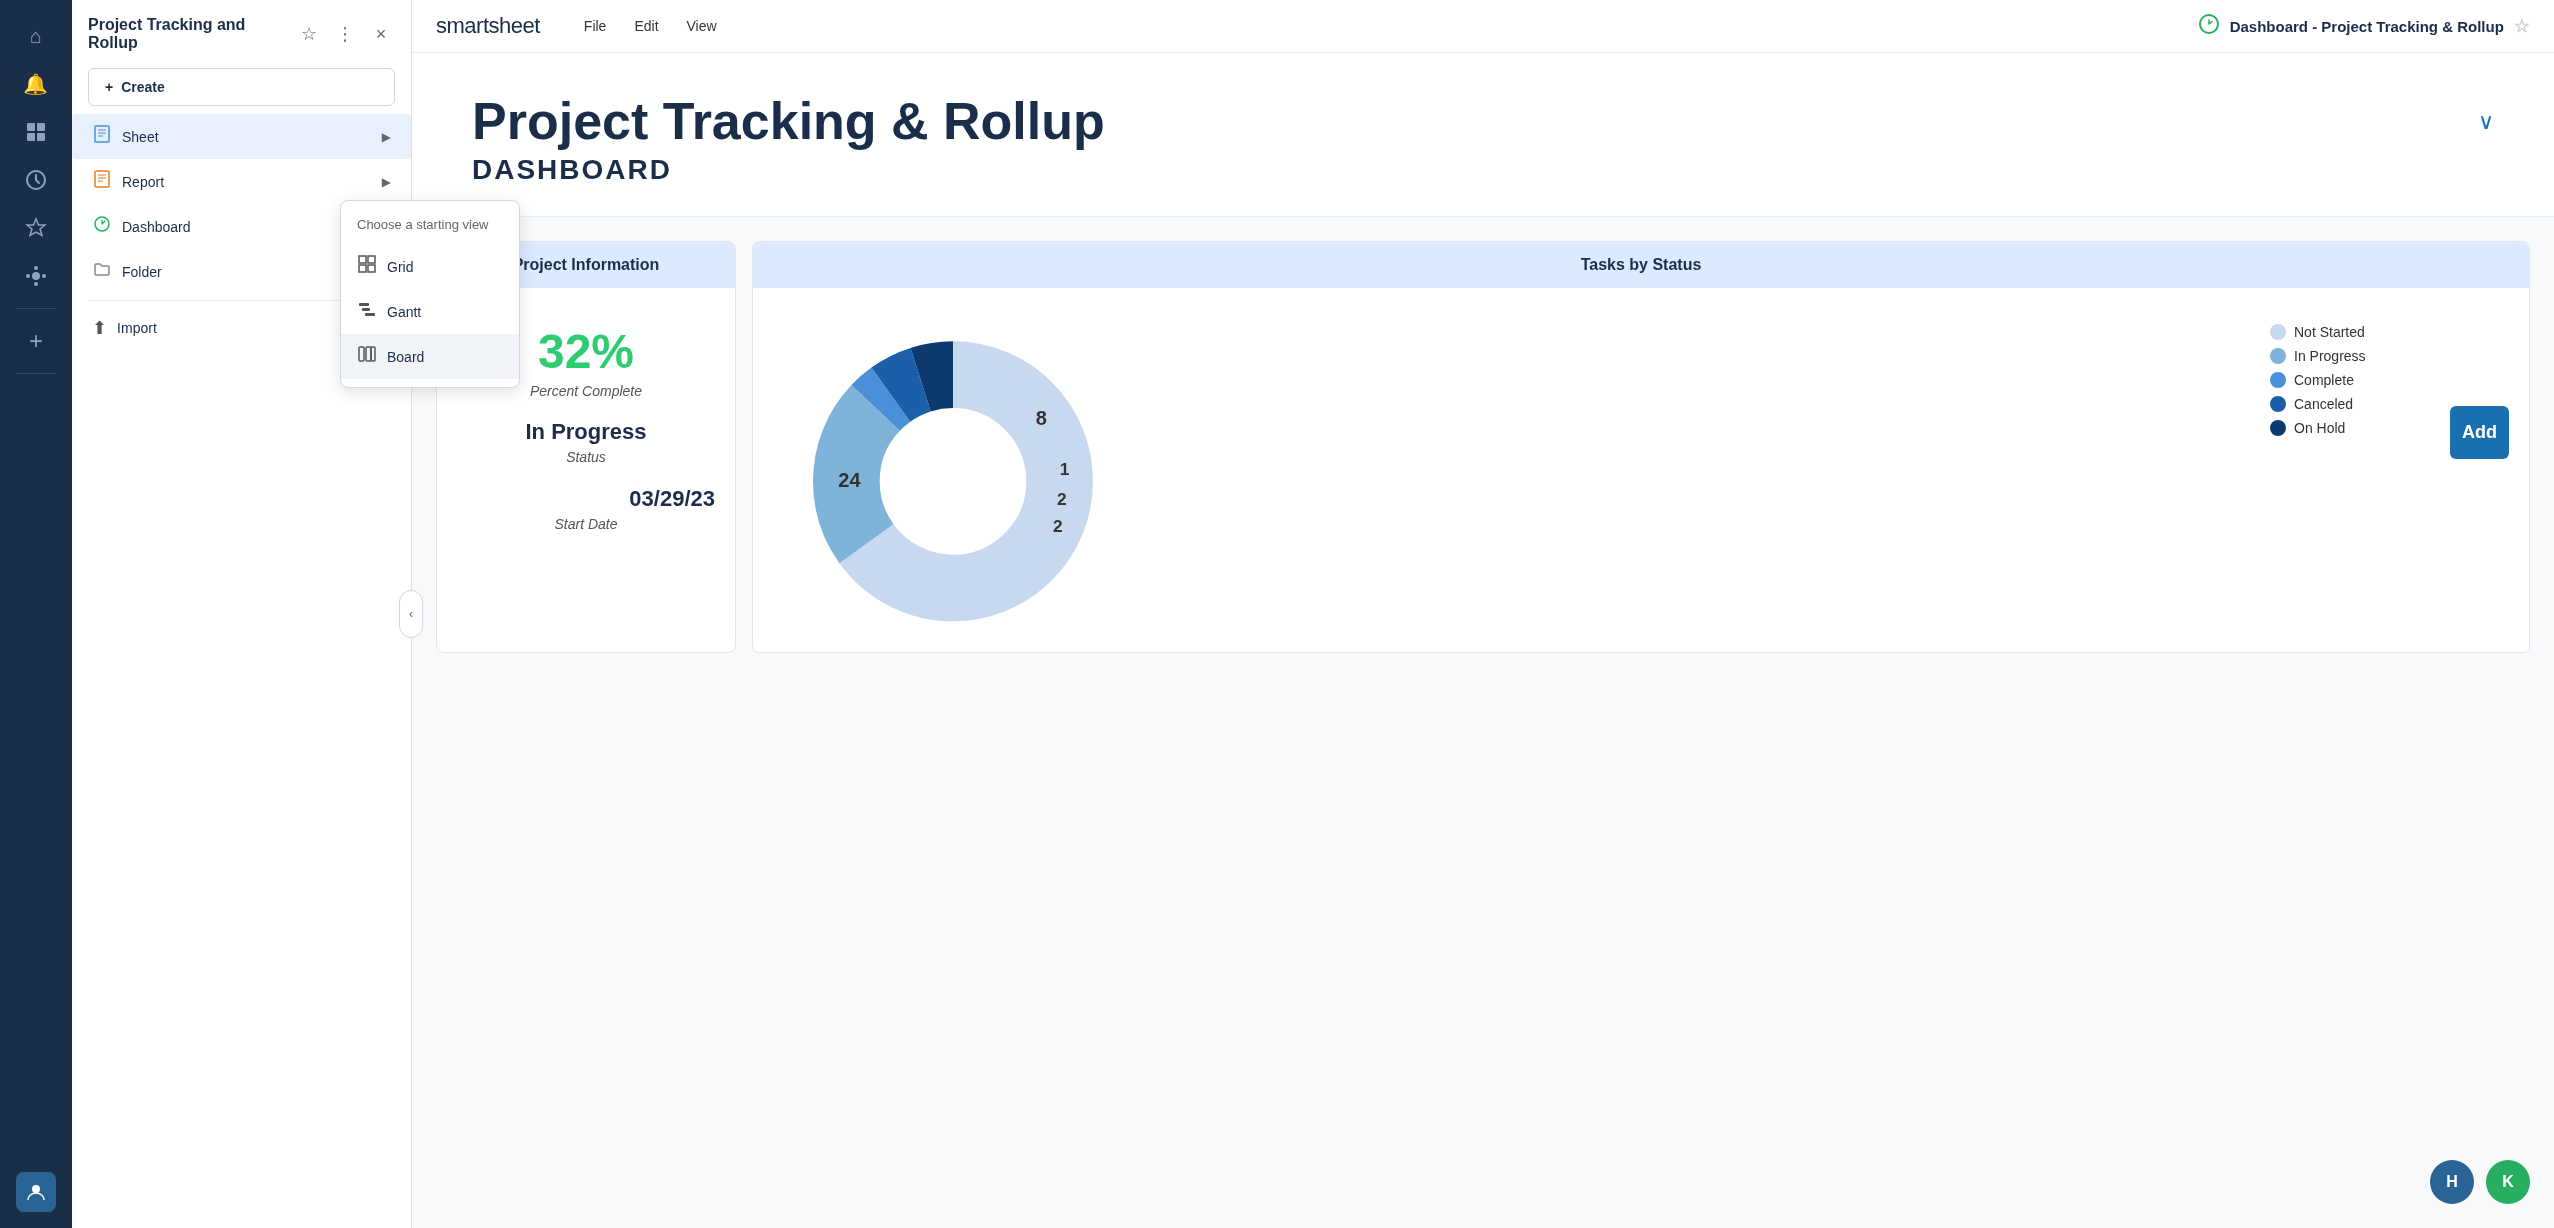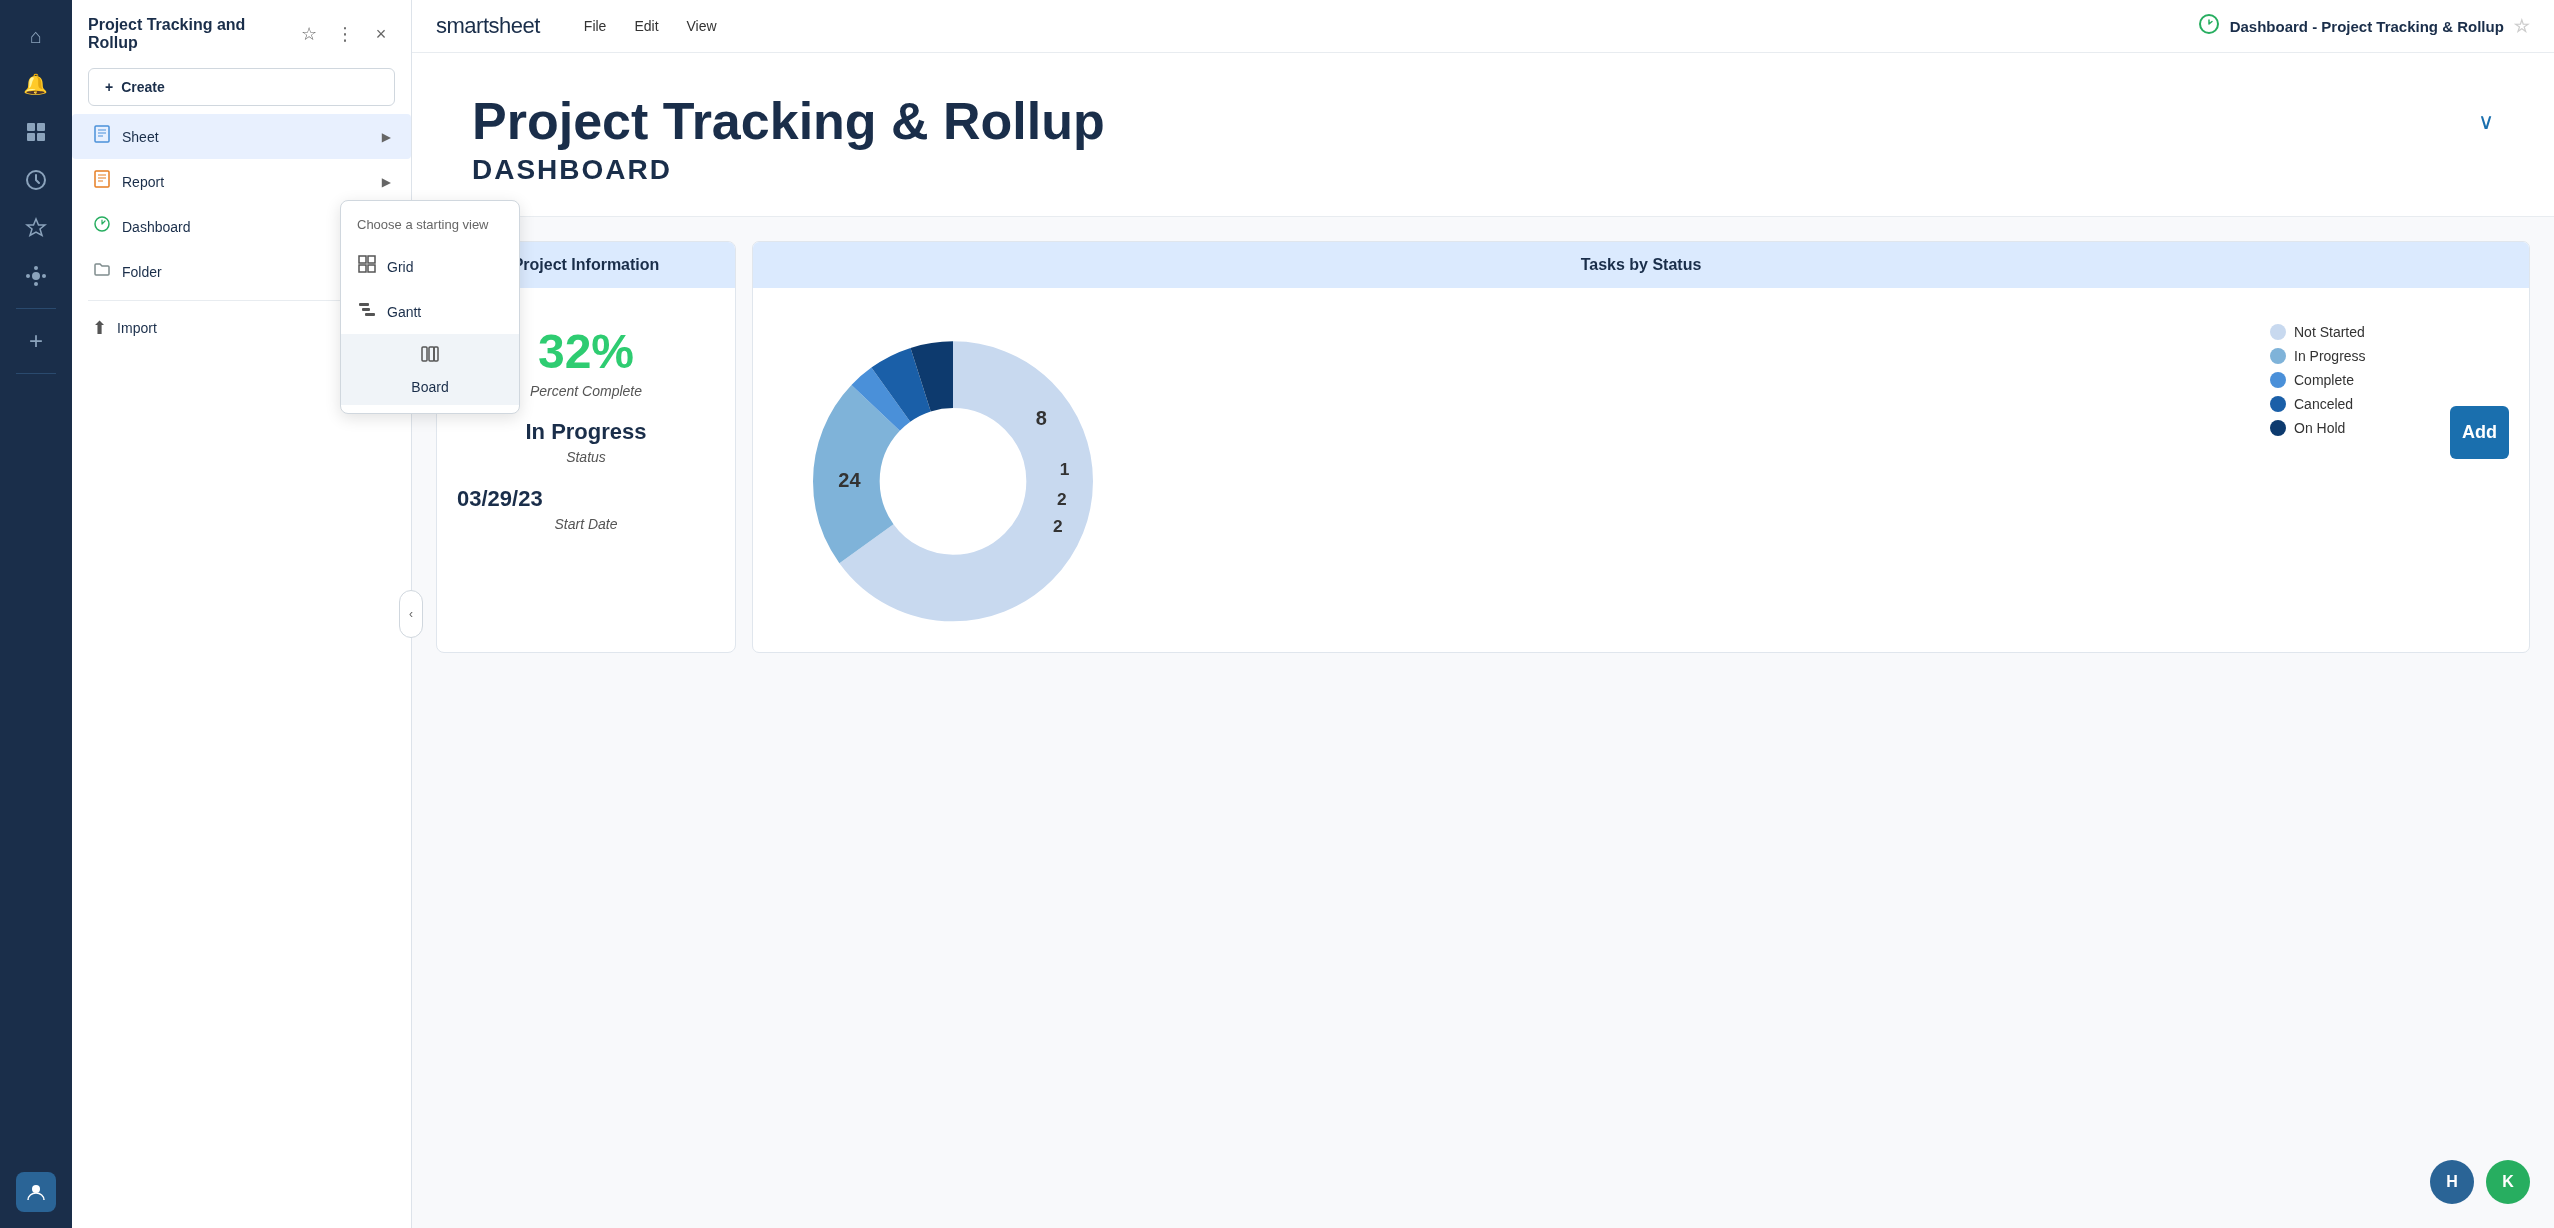--- a/index.html
+++ b/index.html
@@ -141,21 +141,21 @@
     }
     .dropdown-item {
       display: flex;
       align-items: center;
       gap: 10px;
       padding: 10px 16px;
       cursor: pointer;
       font-size: 14px;
       color: #1a2e4a;
     }
-    .dropdown-item.selected { background: #f0f4f8; flex-direction: column; }
+    .dropdown-item.selected { background: #f0f4f8; }
     .dropdown-item-icon { font-size: 18px; color: #555; }
 
     
     .main-content {
       flex: 1;
       display: flex;
       flex-direction: column;
       overflow: hidden;
       background: #fdba74;
     }
@@ -294,21 +294,21 @@
       font-size: 22px;
       font-weight: 700;
       color: #1a2e4a;
       text-align: center;
       margin-top: 16px;
     }
     .stat-date {
       font-size: 22px;
       font-weight: 700;
       color: #1a2e4a;
-      text-align: left;
+      text-align: right;
       margin-top: 21px;
     }
 
     
     .tasks-panel-body {
       display: flex;
       align-items: flex-start;
       padding: 20px;
       gap: 20px;
     }

